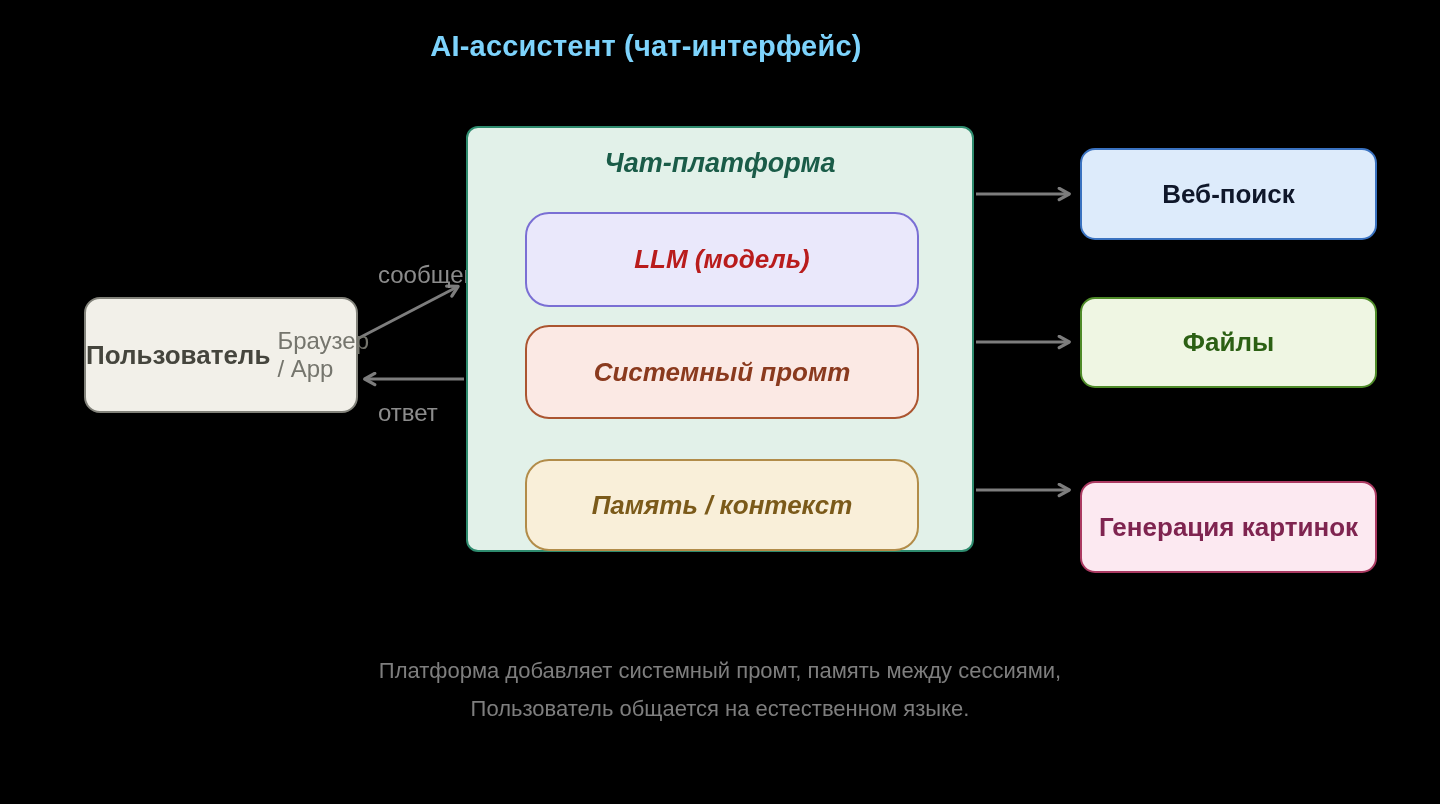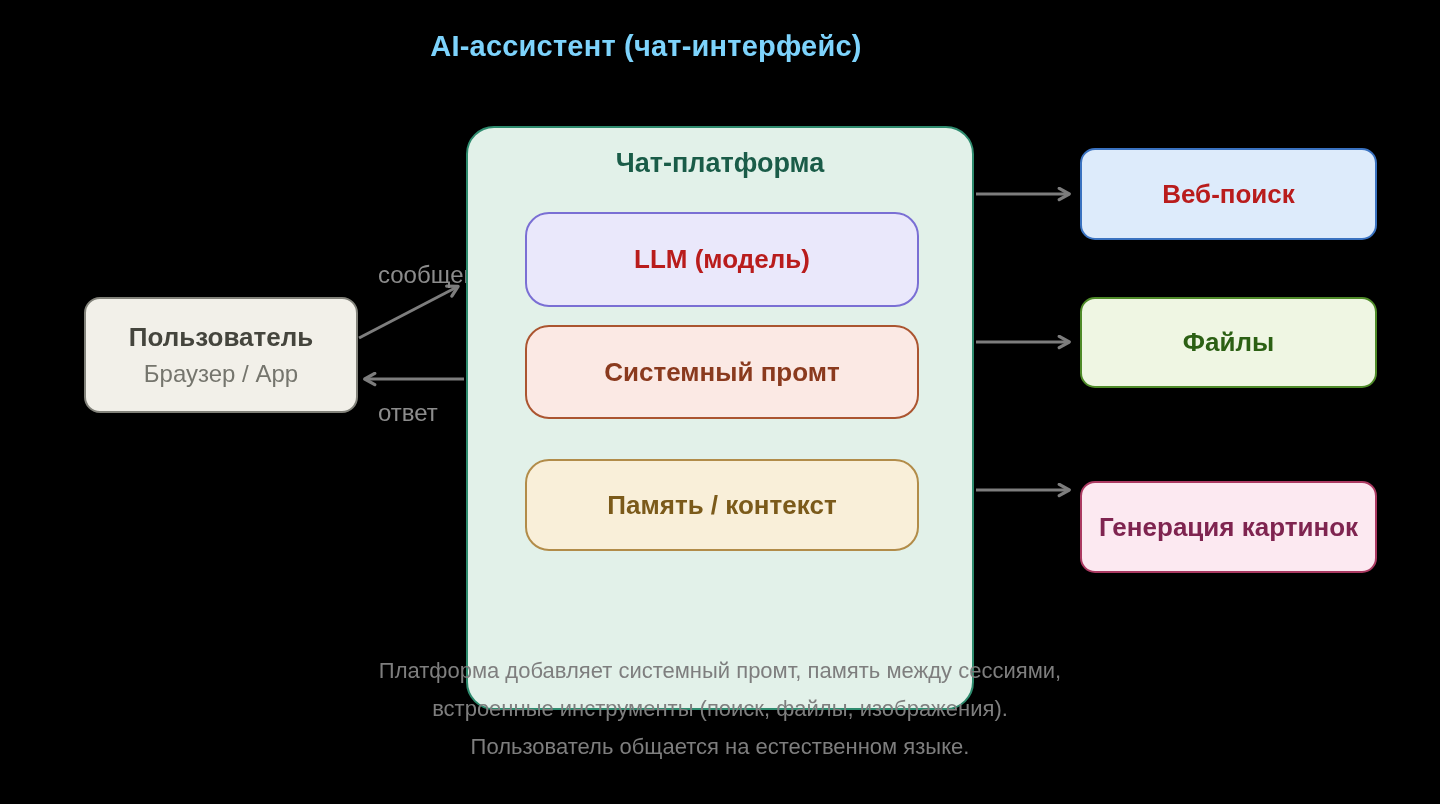--- a/index.html
+++ b/index.html
@@ -19,30 +19,30 @@
   .arrow-label {
     position: absolute; font-size: 24px; color: #8c8c8c; white-space: nowrap;
   }
   .message-label { left: 378px; top: 261px; }
   .reply-label   { left: 378px; top: 399px; }
 
   
   .user-box {
     position: absolute; left: 84px; top: 297px; width: 274px; height: 116px;
     background: #f2f0e9; border: 2px solid #82827a; border-radius: 16px;
-    display: flex; flex-direction: column; align-items: center; justify-content: center;
+    display: flex; flex-direction: row; align-items: center; 
     gap: 7px;
   }
   .user-title { font-size: 26px; font-weight: 700; color: #45453d; }
   .user-subtitle { font-size: 24px; color: #75756d; }
 
   
   .platform-box {
-    position: absolute; left: 466px; top: 126px; width: 508px; height: 584px;
-    background: #e2f1e9; border: 2.5px solid #2e8b6e; border-radius: 28px;
+    position: absolute; left: 466px; top: 126px; width: 508px; height: 426px;
+    background: #e2f1e9; border: 2.5px solid #2e8b6e; border-radius: 12px; font-style: italic;
   }
   .platform-title {
     position: absolute; left: 0; top: 20px; width: 100%;
     text-align: center; font-size: 27px; font-weight: 700; color: #1a5c48;
   }
   .component {
     position: absolute; left: 57px; width: 394px;
     display: flex; align-items: center; justify-content: center;
     border-radius: 24px; font-size: 26px; font-weight: 700; white-space: nowrap;
   }
@@ -60,21 +60,21 @@
   }
 
   
   .tool {
     position: absolute; left: 1080px; width: 297px;
     display: flex; align-items: center; justify-content: center;
     border-radius: 15px; font-size: 26px; font-weight: 700; white-space: nowrap;
   }
   .tool-web {
     top: 148px; height: 92px;
-    background: #ddebfb; border: 2.5px solid #3a72c0; color: #b91c1c;
+    background: #ddebfb; border: 2.5px solid #3a72c0; color: #0f172a;
   }
   .tool-files {
     top: 297px; height: 91px;
     background: #eff6e3; border: 2.5px solid #4f8b29; color: #2c6014;
   }
   .tool-gen {
     top: 445px; height: 92px;
     background: #fce9f1; border: 2.5px solid #ab3a62; color: #7f2450; margin-top: 36px;
   }
 
@@ -118,17 +118,16 @@
     <div class="component component-sys">Системный промт</div>
     <div class="component component-mem">Память / контекст</div>
   </div>
 
   <div class="tool tool-web">Веб-поиск</div>
   <div class="tool tool-files">Файлы</div>
   <div class="tool tool-gen">Генерация картинок</div>
 
   <div class="note">
     <div>Платформа добавляет системный промт, память между сессиями,</div>
-    <div>встроенные инструменты (поиск, файлы, изображения).</div>
     <div>Пользователь общается на естественном языке.</div>
   </div>
 
 </div>
 
 </body></html>

